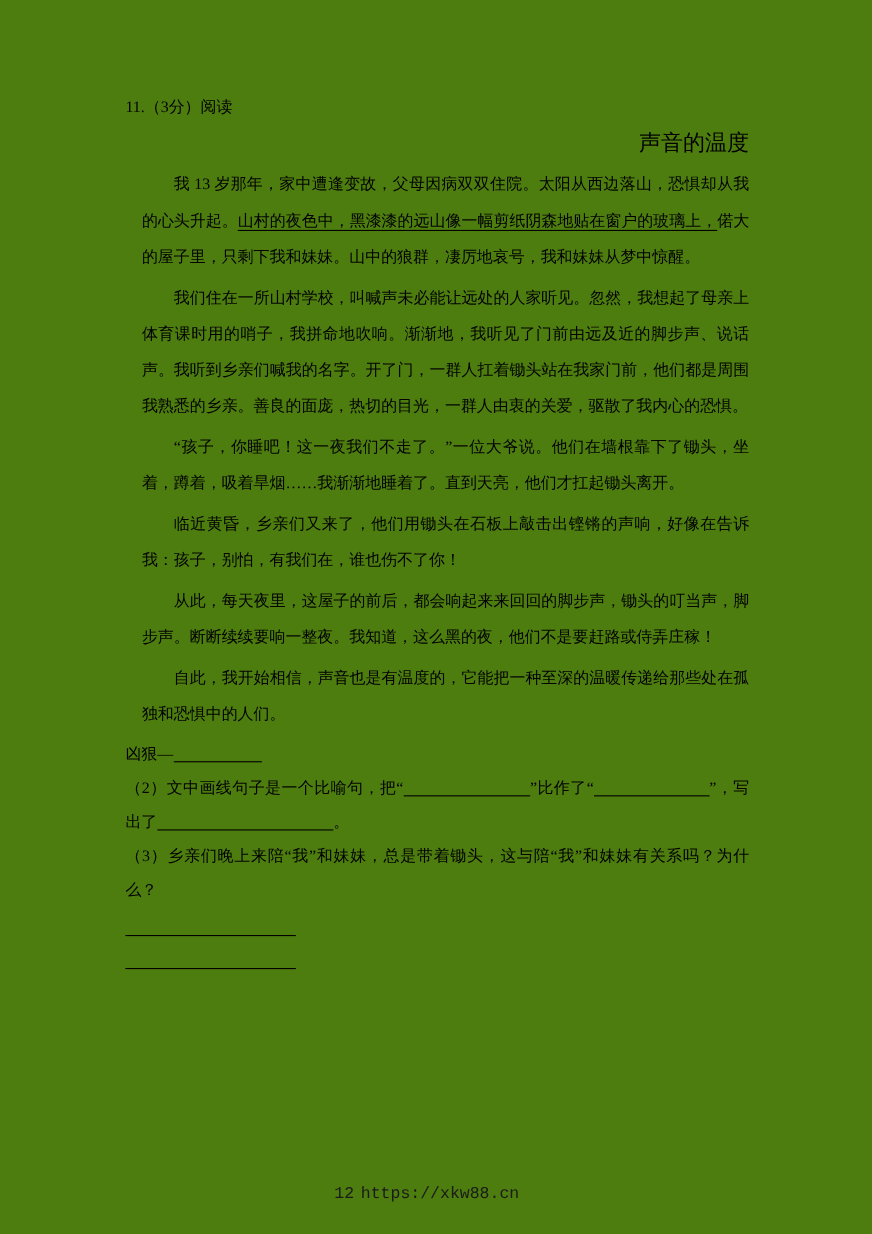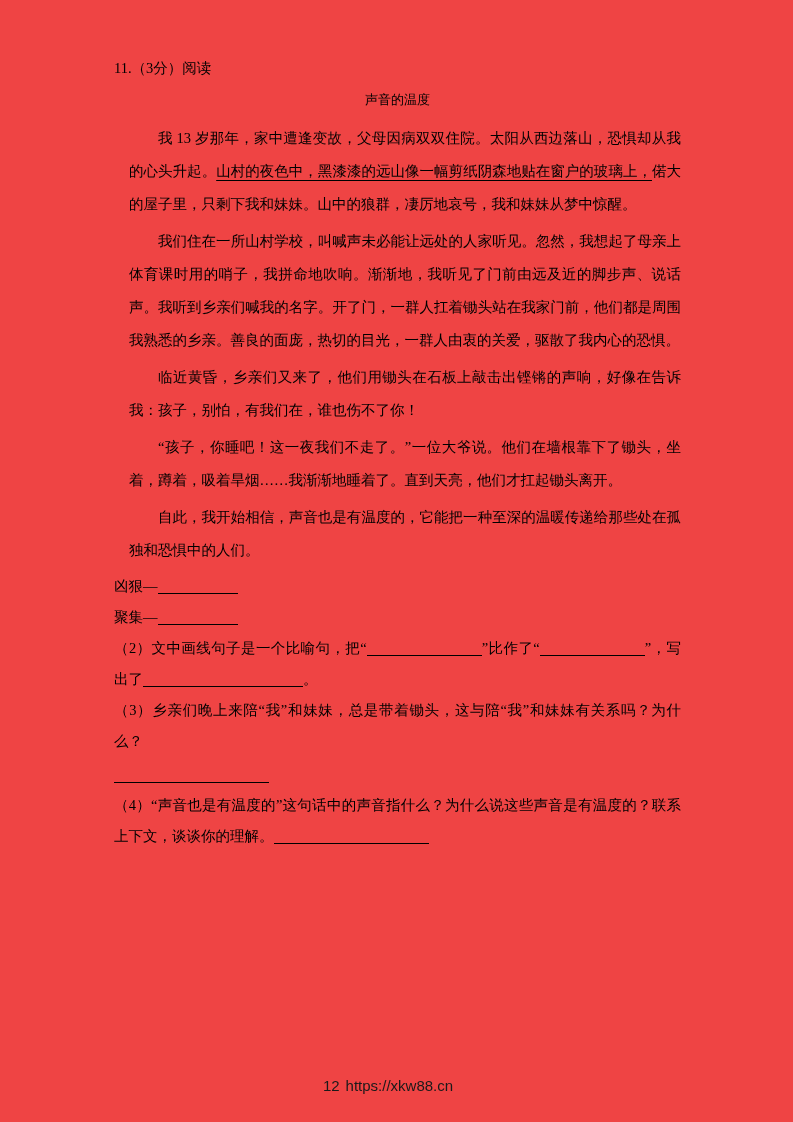--- a/index.html
+++ b/index.html
@@ -6,31 +6,31 @@
   html, body { margin: 0; padding: 0; }
   body {
     width: 793px; height: 1122px;
     background: #ffffff;
     color: #000000;
     font-family: "Liberation Serif", "DejaVu Serif", serif;
   }
   .page {
     position: relative;
     width: 793px; height: 1122px;
-    background: #ef4444;
-    padding: 58px 112px 0 114px;
+    background: #4d7c0f;
+    padding: 88px 112px 0 114px;
     overflow: hidden;
   }
   .q-header {
     font-size: 14.5px;
     line-height: 20px;
   }
   .passage-title {
-    text-align: center;
-    font-size: 13px;
+    text-align: right;
+    font-size: 20px;
     line-height: 20px;
     margin: 12px 0 12px 0;
   }
   .para {
     font-size: 14.5px;
     line-height: 33px;
     text-indent: 2em;
     text-align: justify;
     margin: 0 0 4px 15px;
   }
@@ -58,53 +58,53 @@
   .blank-row {
     line-height: 31px;
     margin-top: 2px;
   }
   .footer {
     position: absolute;
     left: 0; right: 17px; bottom: 28px;
     text-align: center;
     font-size: 15px;
     color: #1a1a1a;
-    font-family: Liberation Sans, sans-serif;
+    font-family: Liberation Mono, monospace;
   }
   .footer span { margin: 0 3px; }
 </style>
 </head>
 <body>
 
 <div class="page">
 
   <div class="q-header">11.（3分）阅读</div>
 
   <div class="passage-title">声音的温度</div>
 
   <p class="para"><span>我 13 岁那年，家中遭逢变故，父母因病双双住院。太阳从西边落山，恐惧却从我的心头升起。</span><span class="underlined">山村的夜色中，黑漆漆的远山像一幅剪纸阴森地贴在窗户的玻璃上，</span><span>偌大的屋子里，只剩下我和妹妹。山中的狼群，凄厉地哀号，我和妹妹从梦中惊醒。</span></p>
 
   <p class="para">我们住在一所山村学校，叫喊声未必能让远处的人家听见。忽然，我想起了母亲上体育课时用的哨子，我拼命地吹响。渐渐地，我听见了门前由远及近的脚步声、说话声。我听到乡亲们喊我的名字。开了门，一群人扛着锄头站在我家门前，他们都是周围我熟悉的乡亲。善良的面庞，热切的目光，一群人由衷的关爱，驱散了我内心的恐惧。</p>
 
+  <p class="para">“孩子，你睡吧！这一夜我们不走了。”一位大爷说。他们在墙根靠下了锄头，坐着，蹲着，吸着旱烟……我渐渐地睡着了。直到天亮，他们才扛起锄头离开。</p>
+
   <p class="para">临近黄昏，乡亲们又来了，他们用锄头在石板上敲击出铿锵的声响，好像在告诉我：孩子，别怕，有我们在，谁也伤不了你！</p>
 
-  <p class="para">“孩子，你睡吧！这一夜我们不走了。”一位大爷说。他们在墙根靠下了锄头，坐着，蹲着，吸着旱烟……我渐渐地睡着了。直到天亮，他们才扛起锄头离开。</p>
-
+  <p class="para">从此，每天夜里，这屋子的前后，都会响起来来回回的脚步声，锄头的叮当声，脚步声。断断续续要响一整夜。我知道，这么黑的夜，他们不是要赶路或侍弄庄稼！</p>
 
   <p class="para">自此，我开始相信，声音也是有温度的，它能把一种至深的温暖传递给那些处在孤独和恐惧中的人们。</p>
 
 
   <div class="fill-line"><span>凶狠—</span><span class="blank w80"></span></div>
 
-  <div class="fill-line"><span>聚集—</span><span class="blank w80"></span></div>
 
 
   <div class="question"><span>（2）文中画线句子是一个比喻句，把“</span><span class="blank w115"></span><span>”比作了“</span><span class="blank w105"></span><span>”，写出了</span><span class="blank w160"></span><span>。</span></div>
 
   <div class="question">（3）乡亲们晚上来陪“我”和妹妹，总是带着锄头，这与陪“我”和妹妹有关系吗？为什么？</div>
 
   <div class="blank-row"><span class="blank w155"></span></div>
 
-  <div class="question"><span>（4）“声音也是有温度的”这句话中的声音指什么？为什么说这些声音是有温度的？联系上下文，谈谈你的理解。</span><span class="blank w155"></span></div>
+  <div class="question"><span class="blank w155"></span></div>
 
   <div class="footer"><span>12</span><span>https://xkw88.cn</span></div>
 
 </div>
 
 </body></html>

